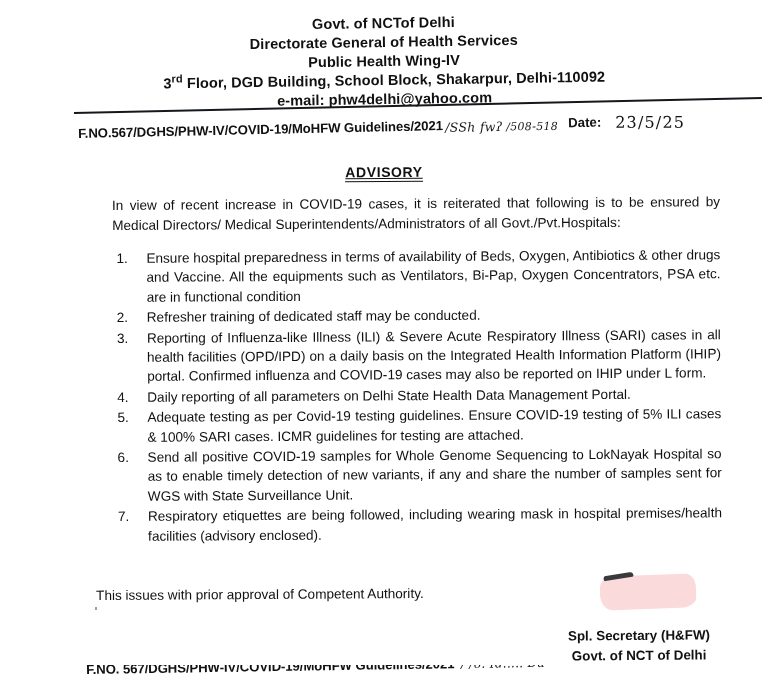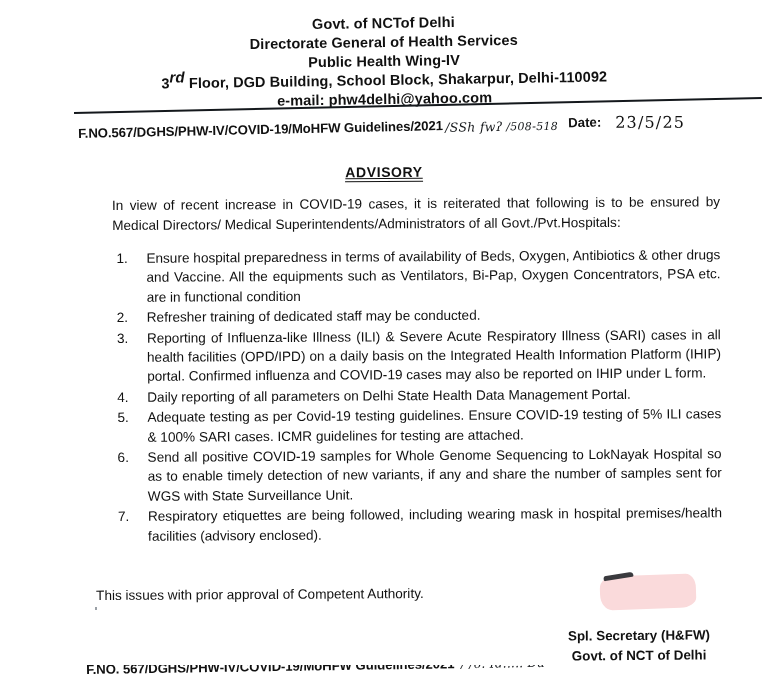--- a/index.html
+++ b/index.html
@@ -36,24 +36,23 @@
   }
   .lh-line {
     font-weight: bold;
     font-size: 14.5px;
     line-height: 19px;
     letter-spacing: 0.1px;
     white-space: nowrap;
   }
   .lh-line.addr { font-size: 14.5px; }
   .lh-line sup {
-    font-size: 15px;
+    font-size: 11px;
     vertical-align: super;
     line-height: 0;
-    font-style: italic;
   }
 
   
   .hrule {
     position: absolute;
     left: 74px;
     top: 112px;
     width: 688px;
     height: 0;
     border-top: 2px solid #14181c;

